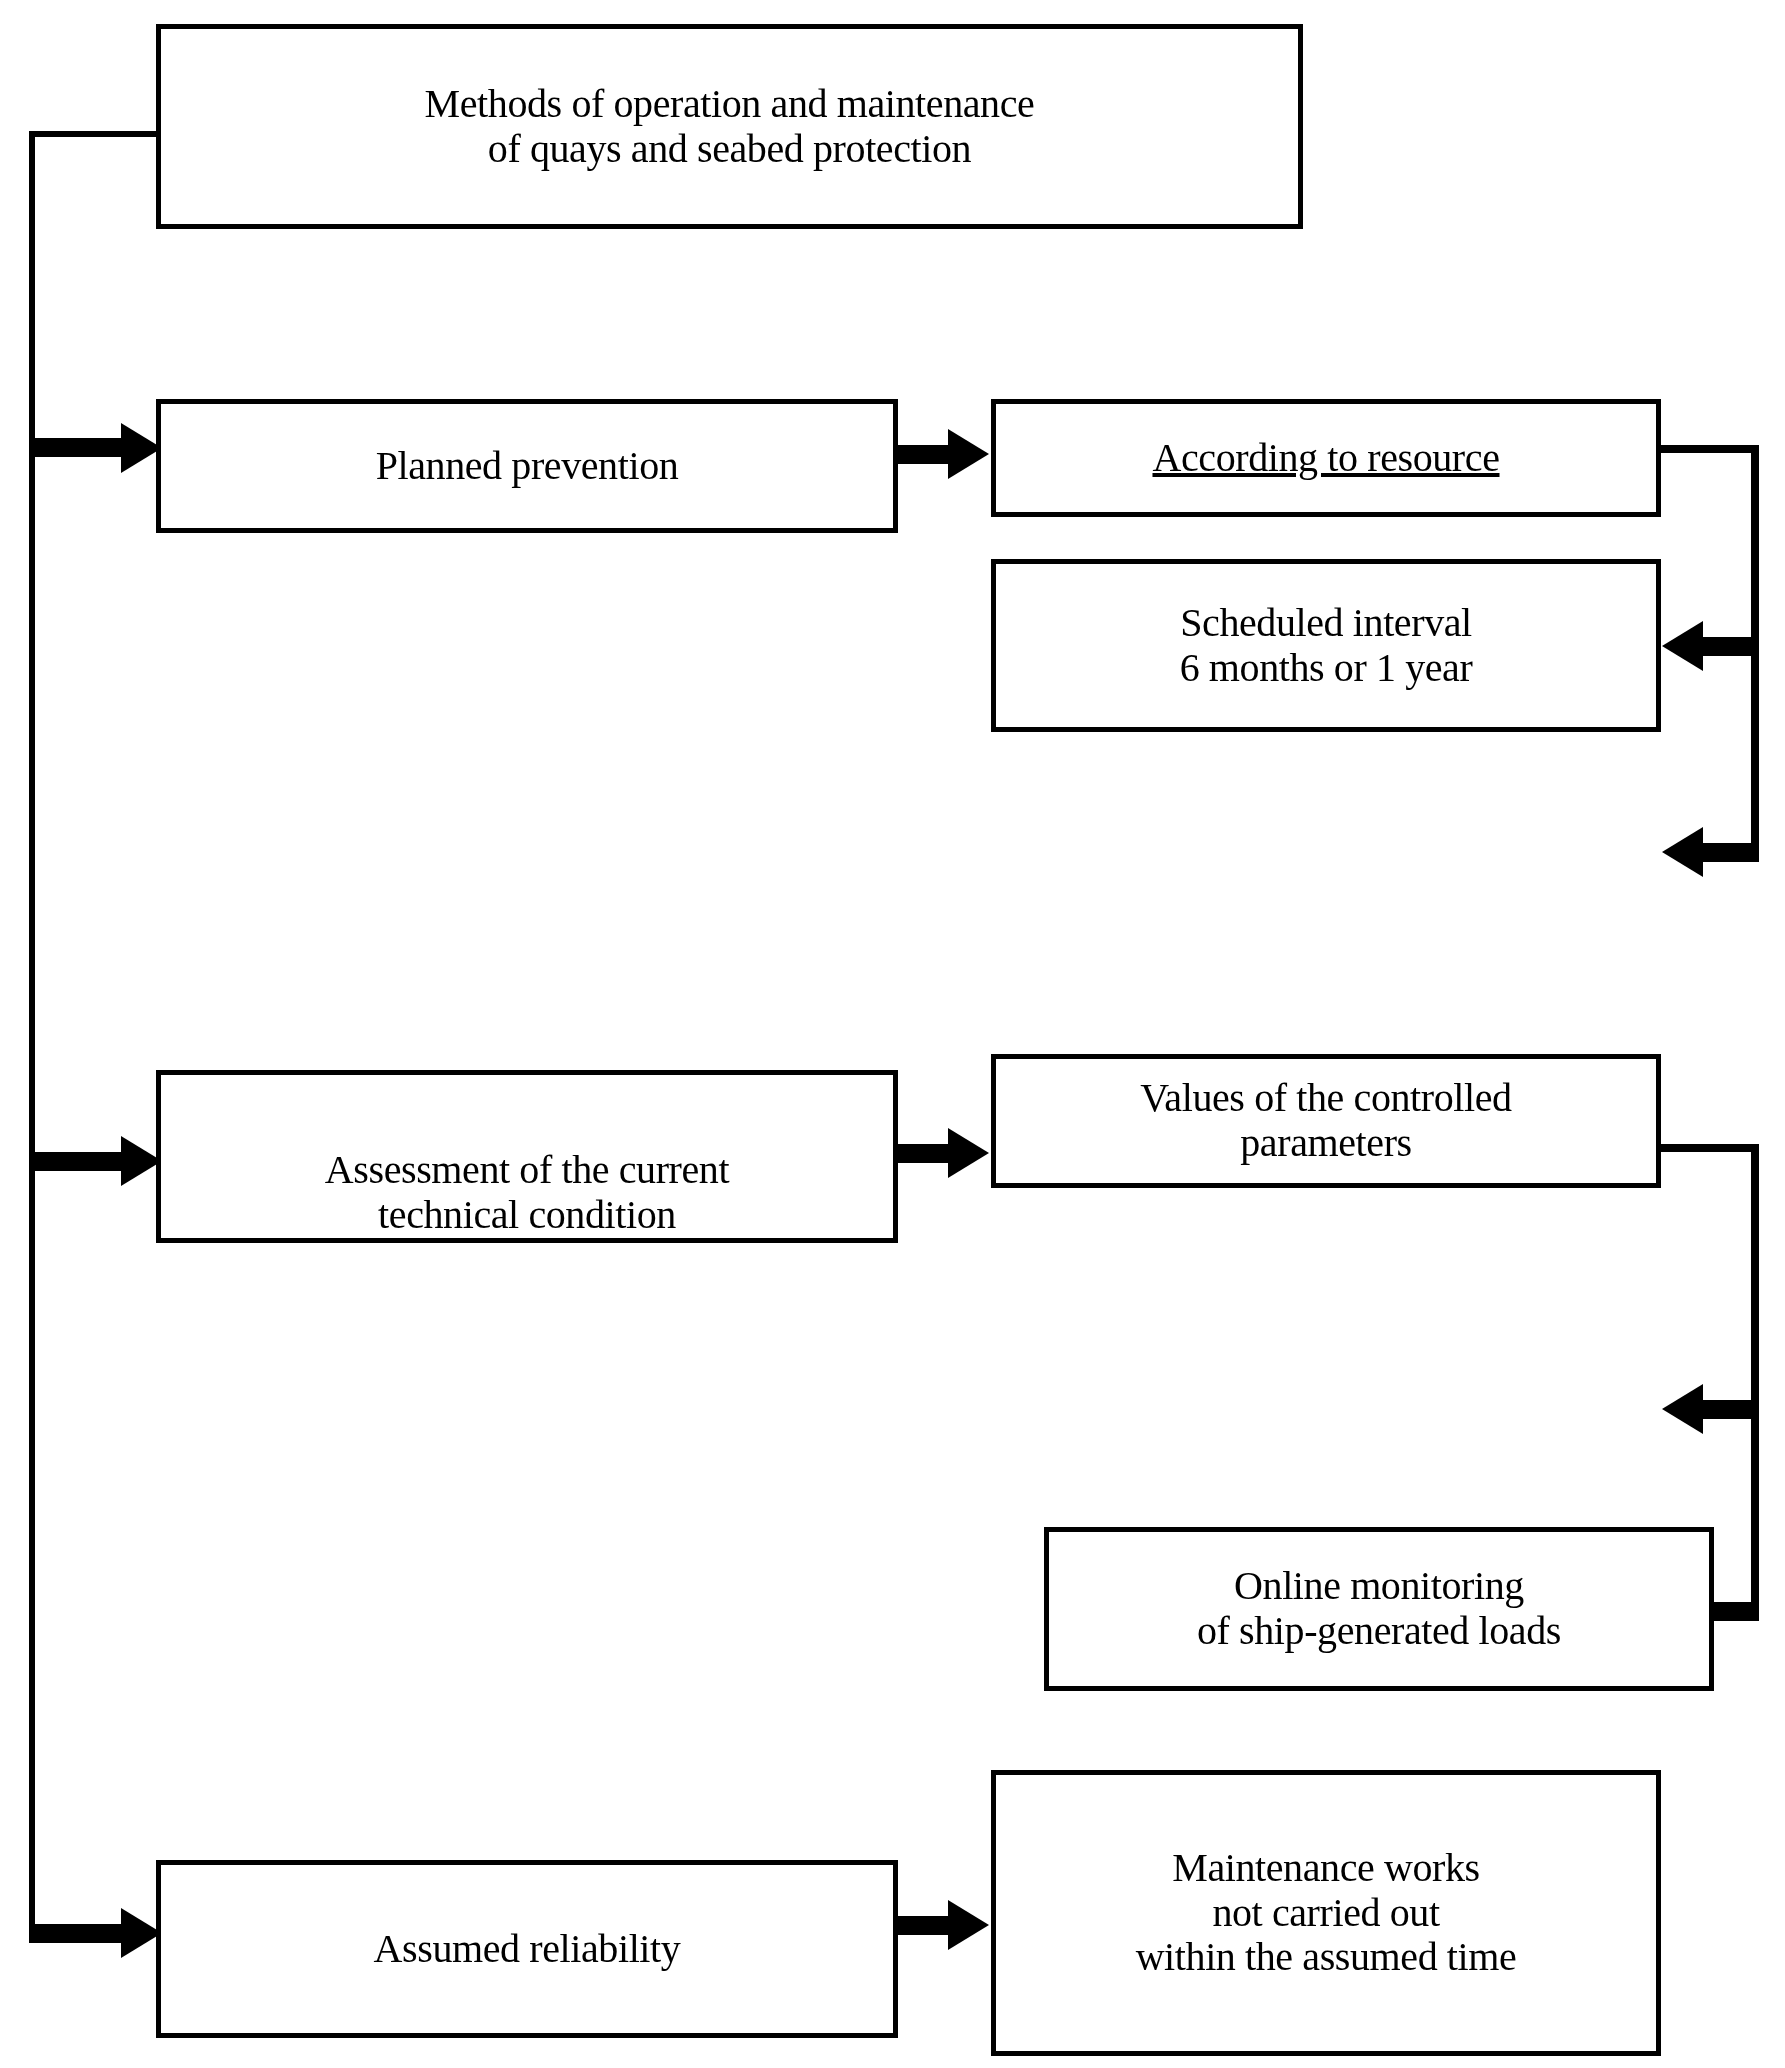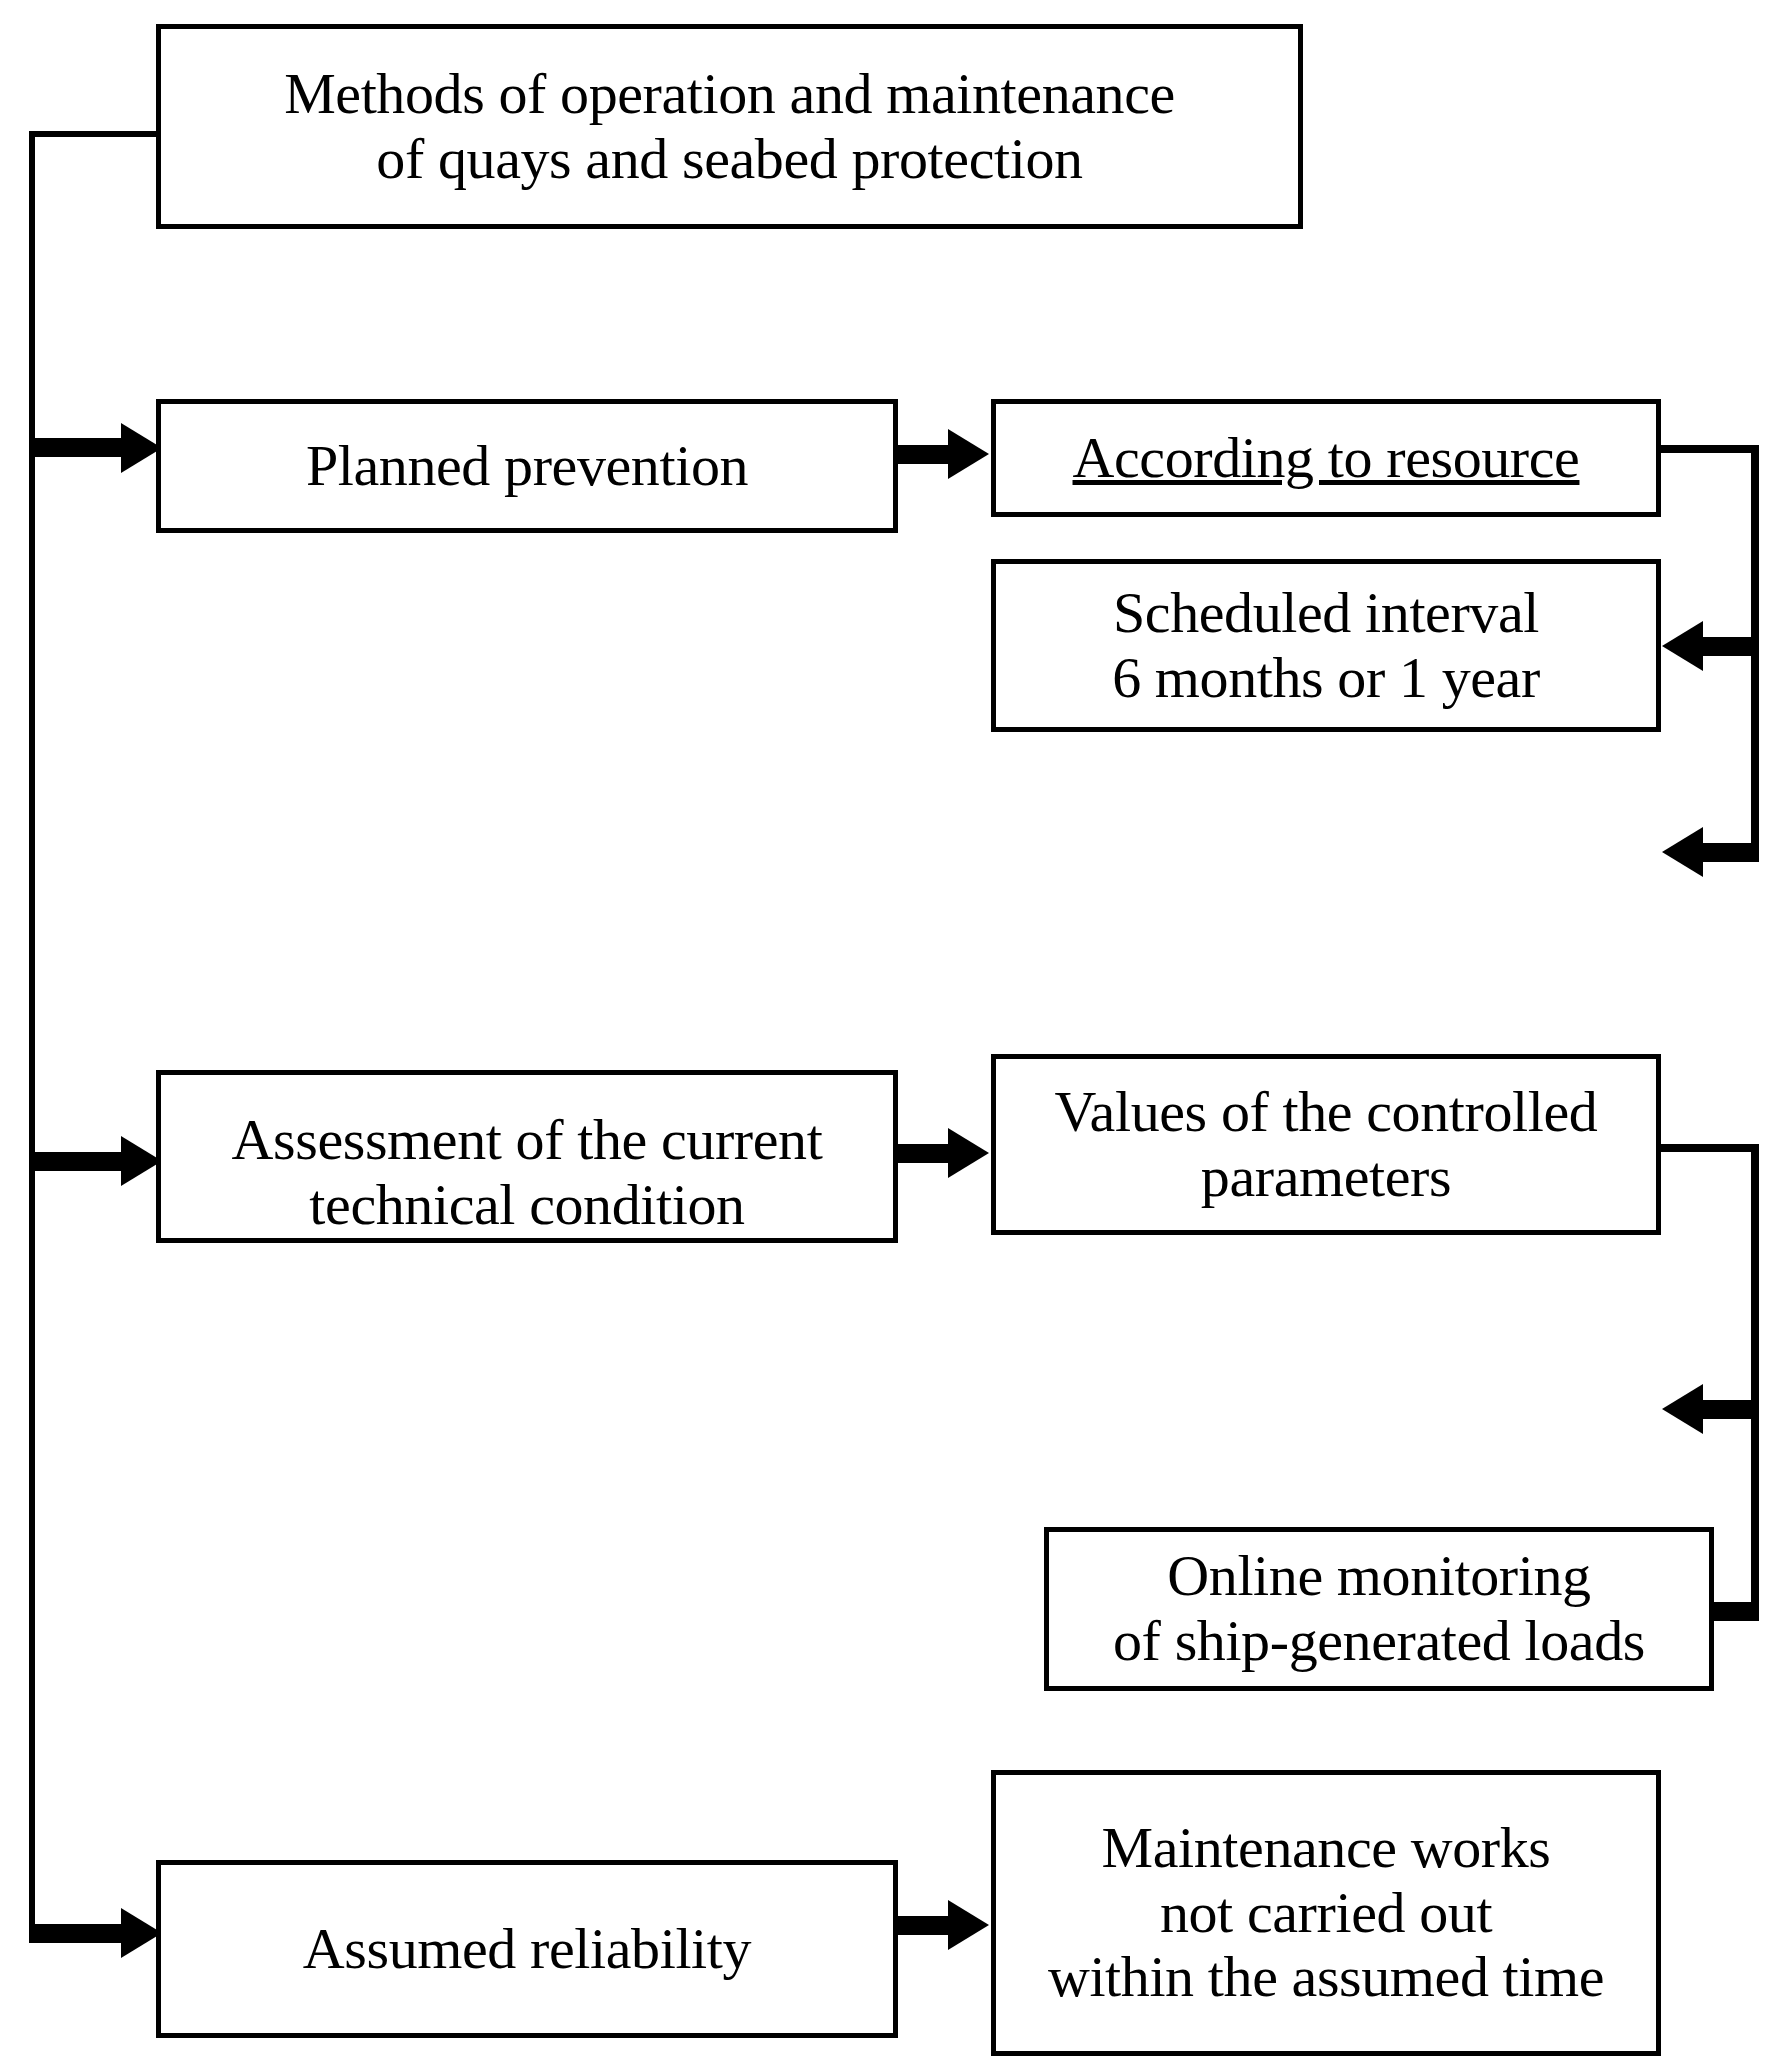--- a/index.html
+++ b/index.html
@@ -28,21 +28,21 @@
     align-items: center;
     justify-content: center;
     text-align: center;
     z-index: 5;
   }
   .node .label {
     display: block;
     line-height: 1.12;
     white-space: pre-line;
     padding: 0 12.4px;
-    font-size: 58px;
+    font-size: 40px;
     letter-spacing: -0.4px;
   }
   
   .seg {
     position: absolute;
     background: #000000;
     z-index: 2;
   }
   .arrow-r {
     position: absolute;
@@ -125,21 +125,21 @@
     <span class="label">Scheduled interval
 6 months or 1 year</span>
   </div>
 
 
   <div class="node" style="left:156px; top:1070px; width:742px; height:173px;align-items:flex-end;">
     <span class="label">Assessment of the current
 technical condition</span>
   </div>
 
-  <div class="node" style="left:991px; top:1054px; width:670px; height:181px;">
+  <div class="node" style="left:991px; top:1054px; width:670px; height:134px;">
     <span class="label">Values of the controlled
 parameters</span>
   </div>
 
 
   <div class="node" style="left:1044px; top:1527px; width:670px; height:164px;">
     <span class="label">Online monitoring
 of ship-generated loads</span>
   </div>
 

